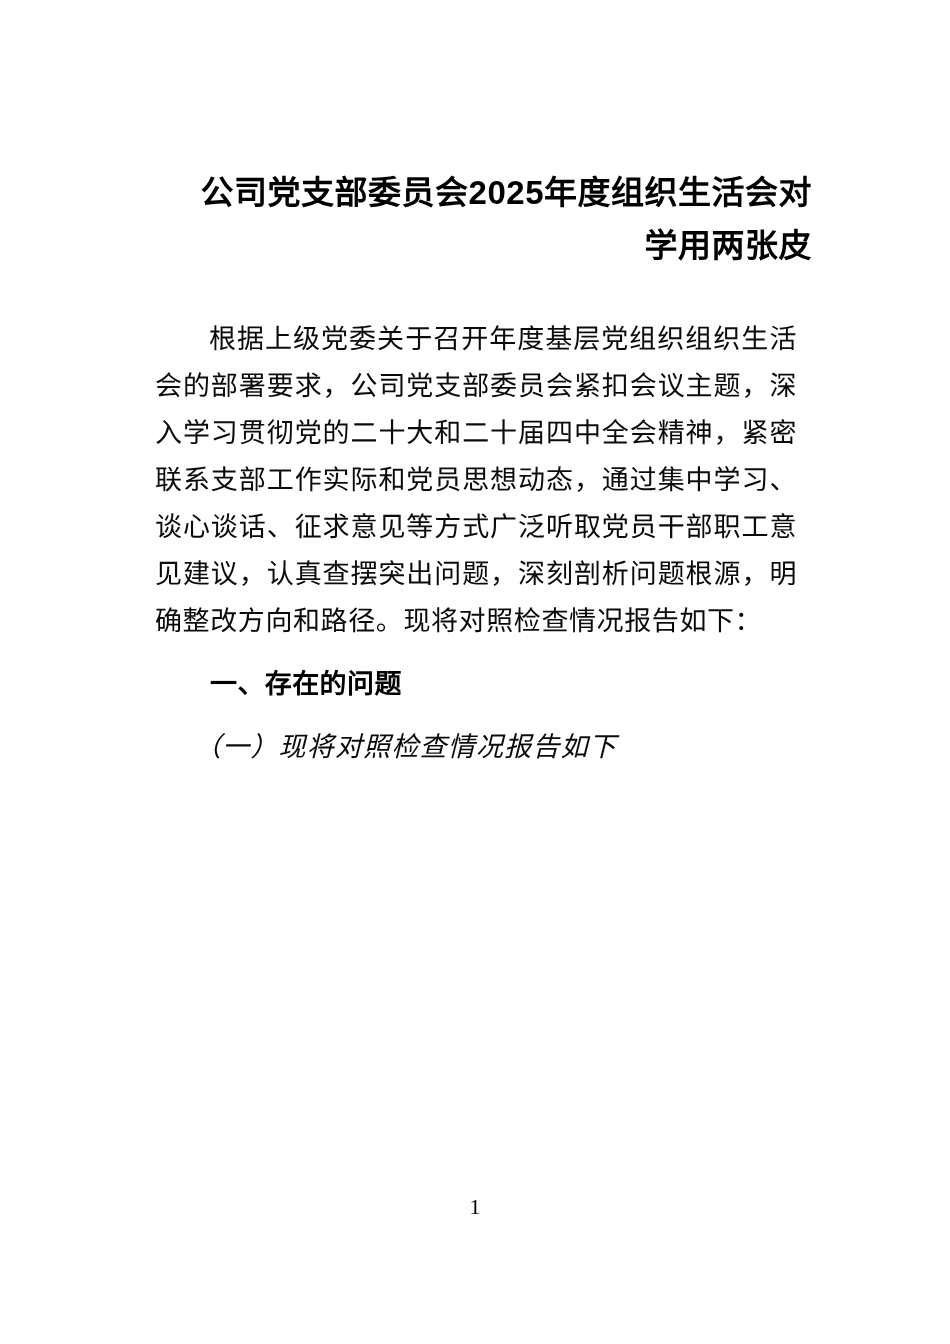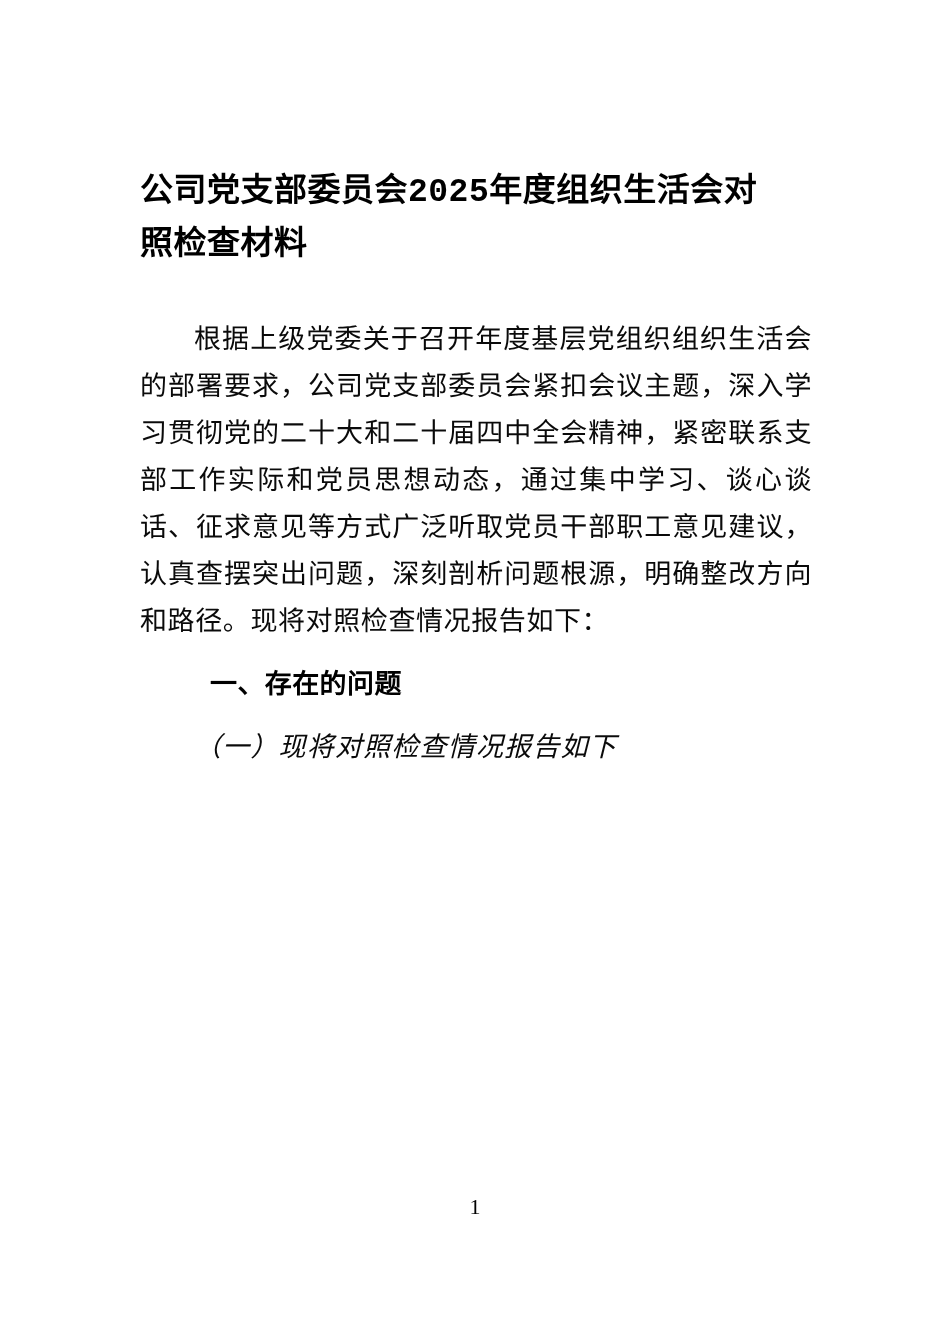--- a/index.html
+++ b/index.html
@@ -23,33 +23,33 @@
     position: absolute;
     left: 140px;
     top: 0;
     width: 672px;
   }
 
   
   .doc-title {
     margin: 0;
     padding-top: 166px;
-    font-family: Liberation Mono, monospace;
+    font-family: Liberation Sans, sans-serif;
     font-weight: 700;
     font-size: 33px;
     line-height: 53px;
-    text-align: left;
+    text-align: right;
     color: #000000;
     letter-spacing: 0.5px;
     -webkit-font-smoothing: antialiased;
   }
 
   
   .body-para {
-    margin: 0;
+    margin: 15px;
     font-family: "Liberation Serif", "DejaVu Serif", serif;
     font-size: 27px;
     line-height: 47px;
     color: #0a0a0a;
     text-align: justify;
     text-justify: inter-ideograph;
     text-indent: 2em;
     letter-spacing: 0.6px;
     font-stretch: semi-condensed;
   }
@@ -98,21 +98,21 @@
 </style>
 </head>
 <body>
 
 <div class="page">
 
   <div class="content">
 
     <h1 class="doc-title">
       <span>公司党支部委员会2025年度组织生活会对</span><br>
-      <span>照检查材料</span>
+      <span>学用两张皮</span>
     </h1>
 
     <p class="body-para para-gap-top">根据上级党委关于召开年度基层党组织组织生活会的部署要求，公司党支部委员会紧扣会议主题，深入学习贯彻党的二十大和二十届四中全会精神，紧密联系支部工作实际和党员思想动态，通过集中学习、谈心谈话、征求意见等方式广泛听取党员干部职工意见建议，认真查摆突出问题，深刻剖析问题根源，明确整改方向和路径。现将对照检查情况报告如下：</p>
 
     <p class="h1-section">一、存在的问题</p>
 
     <p class="h2-section">（一）现将对照检查情况报告如下</p>
 
 
   </div>

